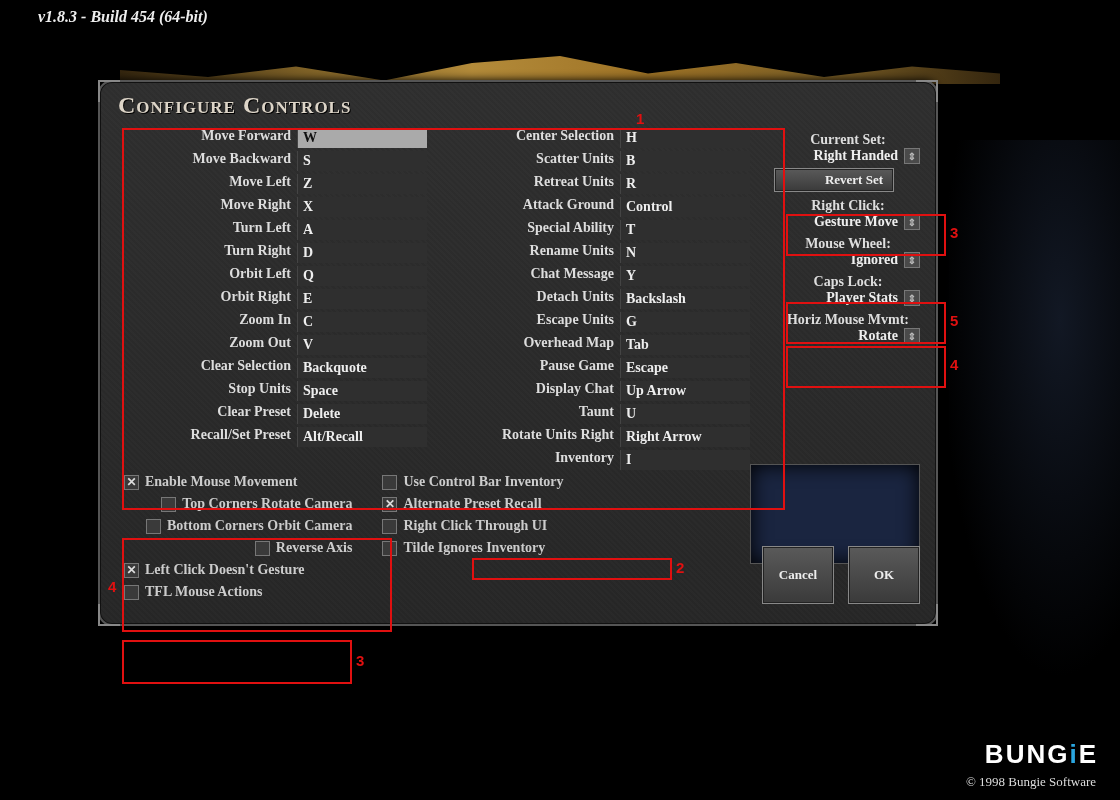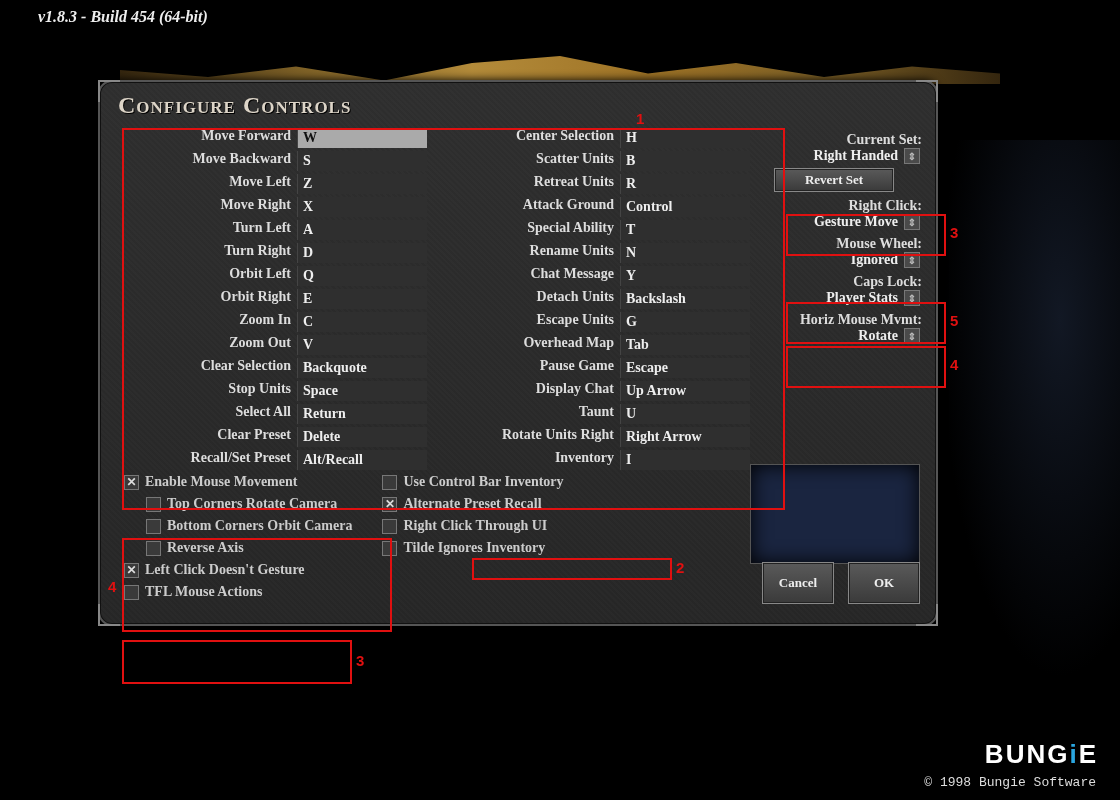--- a/index.html
+++ b/index.html
@@ -104,21 +104,21 @@
   }
   .right-settings {
     position: absolute;
     top: 50px;
     right: 14px;
     width: 148px;
     font-size: 14px;
     font-weight: bold;
   }
   .rs-group { margin-bottom: 6px; }
-  .rs-label { color: #ddd; text-align: right; font-size: 14px;}
+  .rs-label { color: #ddd; text-align: center; font-size: 14px;}
   .rs-value {
     display: flex; justify-content: flex-end; align-items: center;
     color: #eee; padding-right: 2px;
   }
   .cycle-btn {
     width: 16px; height: 16px;
     background: #4a4a4a;
     border: 1px solid #777;
     margin-left: 6px;
     display: inline-flex; align-items: center; justify-content: center;
@@ -130,37 +130,37 @@
     border: 1px solid #888;
     box-shadow: inset 0 0 0 1px #222;
     color: #eee;
     font-weight: bold;
     font-family: Georgia, serif;
     font-size: 13px;
     padding: 3px 10px;
     cursor: pointer;
     text-align: center;
   }
-  .revert-btn { width: 120px; margin-top: 4px; }
+  .revert-btn { width: 120px; margin-top: 4px; text-align: right; }
   .checks {
     position: absolute;
     bottom: 22px;
     left: 24px;
     display: flex;
     gap: 30px;
     font-size: 14px;
     font-weight: bold;
   }
   .check-col { display: flex; flex-direction: column; gap: 2px; }
   .check {
     display: flex; align-items: center; gap: 6px;
     height: 20px;
     cursor: pointer;
   }
-  .check.indent { margin-left: 22px; }
+  .check.indent { margin-left: 22px; justify-content: flex-end; }
   .cbox {
     width: 15px; height: 15px;
     background: #3a3a3a;
     border: 1px solid #777;
     display: inline-flex; align-items: center; justify-content: center;
     font-size: 12px; color: #ddd;
     line-height: 1;
   }
   .preview {
     position: absolute;
@@ -168,39 +168,39 @@
     width: 170px; height: 100px;
     background: #1a2540;
     border: 1px solid #555;
     box-shadow: inset 0 0 20px #000;
   }
   .footer-btns {
     position: absolute;
     bottom: 20px; right: 16px;
     display: flex; gap: 14px;
   }
-  .footer-btns .btn { width: 72px; padding: 12px 0; margin-top: 29px; }
+  .footer-btns .btn { width: 72px; padding: 20px 0; margin-top: 29px; }
 
   
   .anno { position: absolute; border: 2px solid #e01010; pointer-events: none; }
   .anno-label { position: absolute; color: #e01010; font-weight: bold; font-size: 15px; font-family: Arial, sans-serif; pointer-events: none;}
 
   .logo {
     position: absolute;
     bottom: 30px; right: 22px;
     color: #fff; font-weight: bold;
     font-family: Arial, sans-serif;
     font-size: 26px; letter-spacing: 2px;
   }
   .logo .i { color: #2aa6e0; }
   .copyright {
     position: absolute;
     bottom: 10px; right: 24px;
     color: #ddd; font-size: 13px;
-    font-family: Liberation Mono, monospace;
+    font-family: Liberation Serif, serif;
     margin-left: 11px;
   }
   .bg-creature {
     position: absolute;
     right: 0; top: 140px;
     width: 200px; height: 600px;
     background: radial-gradient(ellipse at 70% 30%, rgba(30,40,60,0.6) 0%, transparent 60%);
     pointer-events: none;
   }
 </style>
@@ -261,24 +261,20 @@
           <div class="bind-label">Zoom Out</div>
           <div class="bind-val">V</div>
         </div>
         <div class="bind">
           <div class="bind-label">Clear Selection</div>
           <div class="bind-val">Backquote</div>
         </div>
         <div class="bind">
           <div class="bind-label">Stop Units</div>
           <div class="bind-val">Space</div>
-        </div>
-        <div class="bind">
-          <div class="bind-label">Select All</div>
-          <div class="bind-val">Return</div>
         </div>
         <div class="bind">
           <div class="bind-label">Clear Preset</div>
           <div class="bind-val">Delete</div>
         </div>
         <div class="bind">
           <div class="bind-label">Recall/Set Preset</div>
           <div class="bind-val">Alt/Recall</div>
         </div>
       </div>

